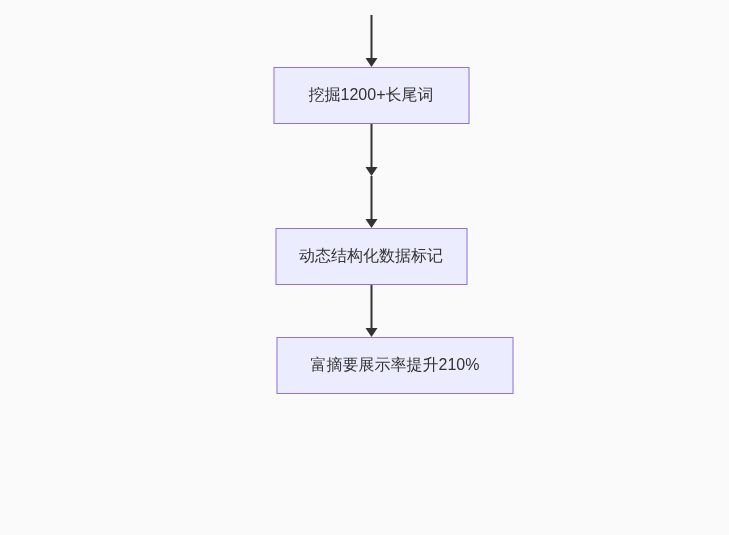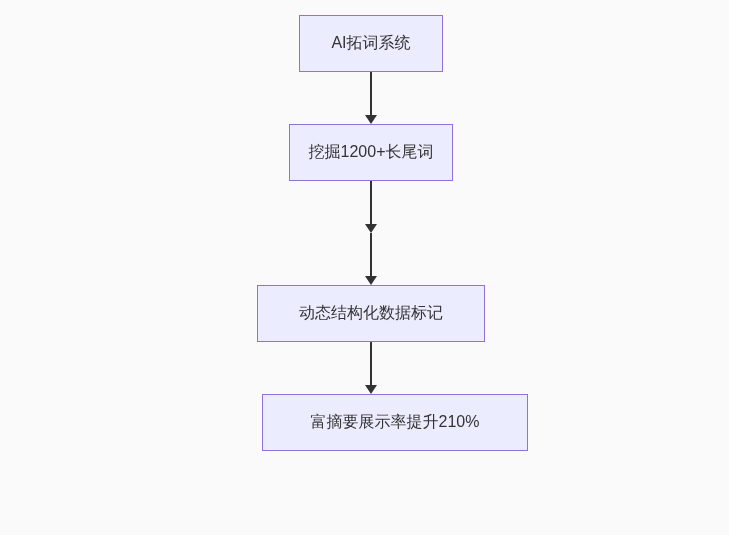--- a/index.html
+++ b/index.html
@@ -32,24 +32,24 @@
     border: 1.5px solid var(--node-border, #9370DB);
     display: flex;
     align-items: center;
     justify-content: center;
     color: var(--text, #333333);
     font-size: 16px;
     text-align: center;
     white-space: nowrap;
   }
   .node-0 { width: 144px; }
-  .node-1 { width: 164px; }
+  .node-1 { width: 196px; }
   .node-2 { width: 219px; }
-  .node-3 { width: 228px; }
-  .node-4 { width: 266px; margin-left: 48px; }
+  .node-3 { width: 192px; }
+  .node-4 { width: 237px; margin-left: 48px; }
   .connector {
     display: flex;
     flex-direction: column;
     align-items: center;
     height: 52px;
   }
   .arrow-line {
     width: 2px;
     flex: 1 1 auto;
     background: var(--arrow, #333333);
@@ -61,23 +61,20 @@
     border-right: 6px solid transparent;
     border-top: 9px solid var(--arrow, #333333);
   }
 </style>
 </head>
 <body>
 
 <div class="canvas">
   <div class="flow-column">
 
-    <div class="node node-0">
-      <span>AI拓词系统</span>
-    </div>
 
     <div class="connector">
       <div class="arrow-line"></div>
       <div class="arrow-head"></div>
     </div>
 
     <div class="node node-1">
       <span>挖掘1200+长尾词</span>
     </div>
 

